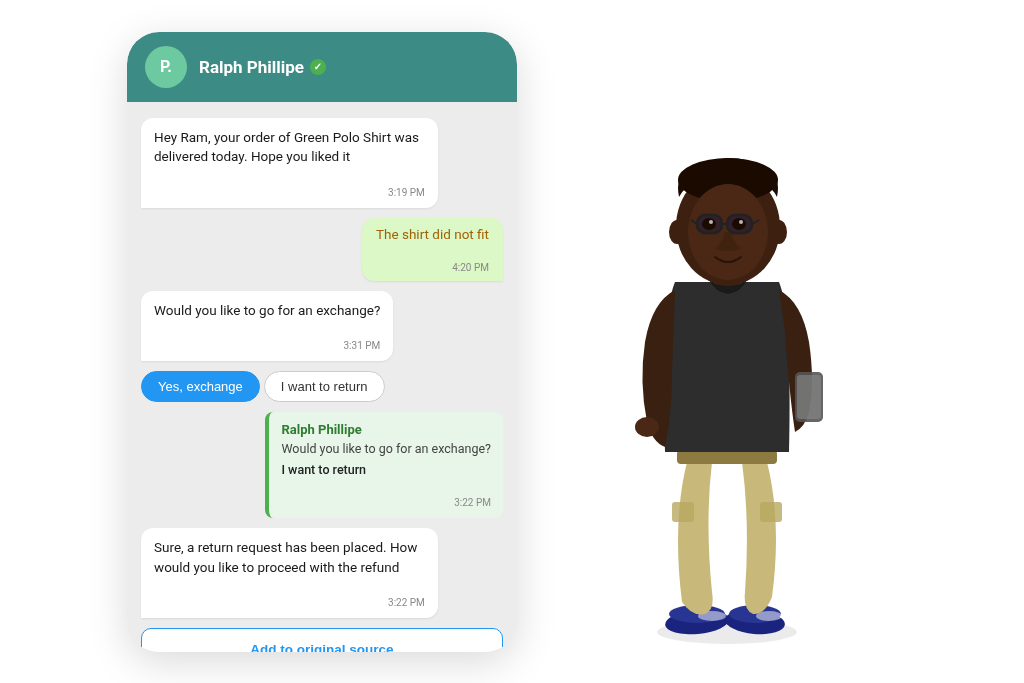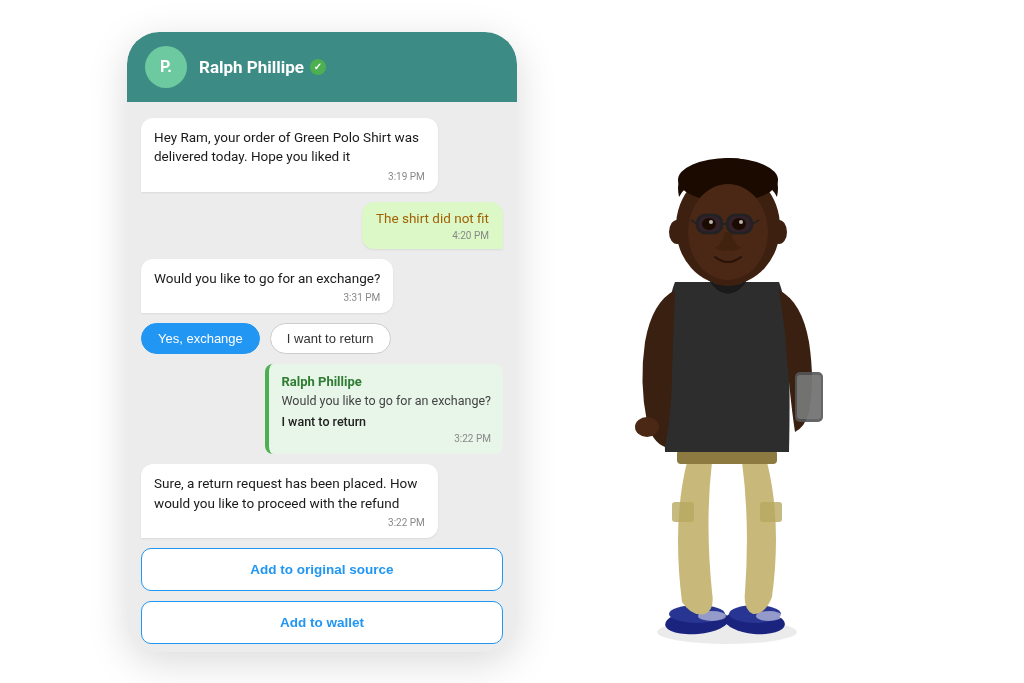--- a/index.html
+++ b/index.html
@@ -120,27 +120,27 @@
 
     .msg-sent p {
       font-size: 13.5px;
       color: #a16207;
     }
 
     .msg-time {
       font-size: 10px;
       color: #888;
       text-align: right;
-      margin-top: 4px;
+      margin-top: 20px;
     }
 
     
     .quick-replies {
       display: flex;
-      gap: 10px;
+      gap: 4px;
       align-self: flex-start;
       flex-wrap: wrap;
     }
 
     .quick-reply-btn {
       padding: 7px 16px;
       border-radius: 20px;
       font-size: 13px;
       cursor: pointer;
       border: 1px solid #2196F3;

